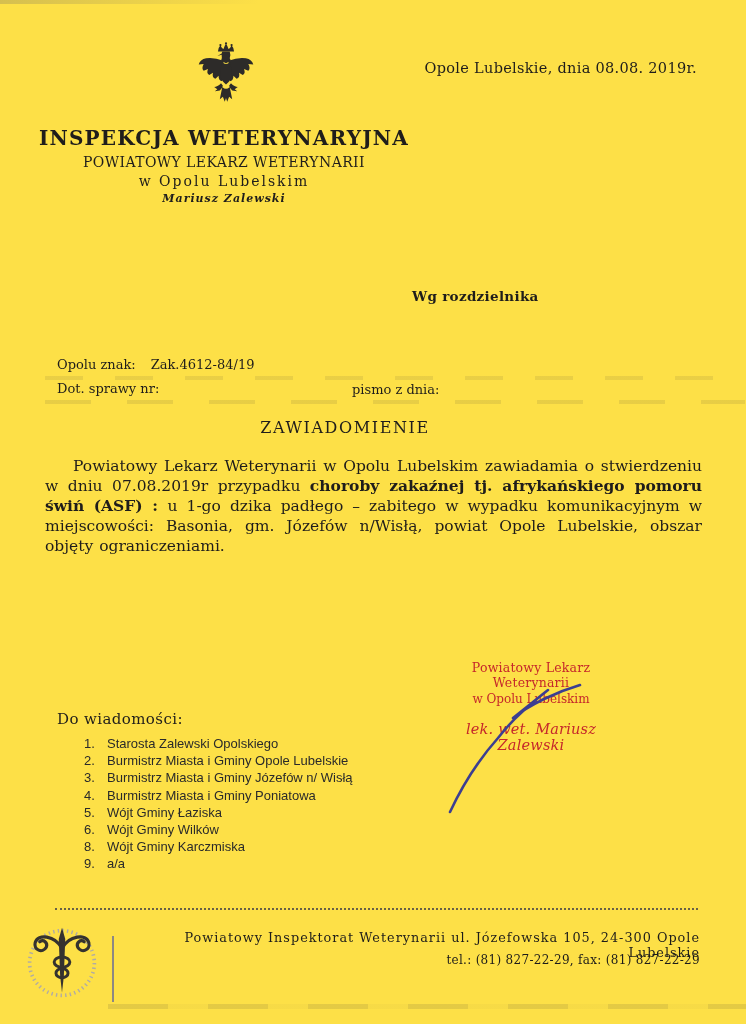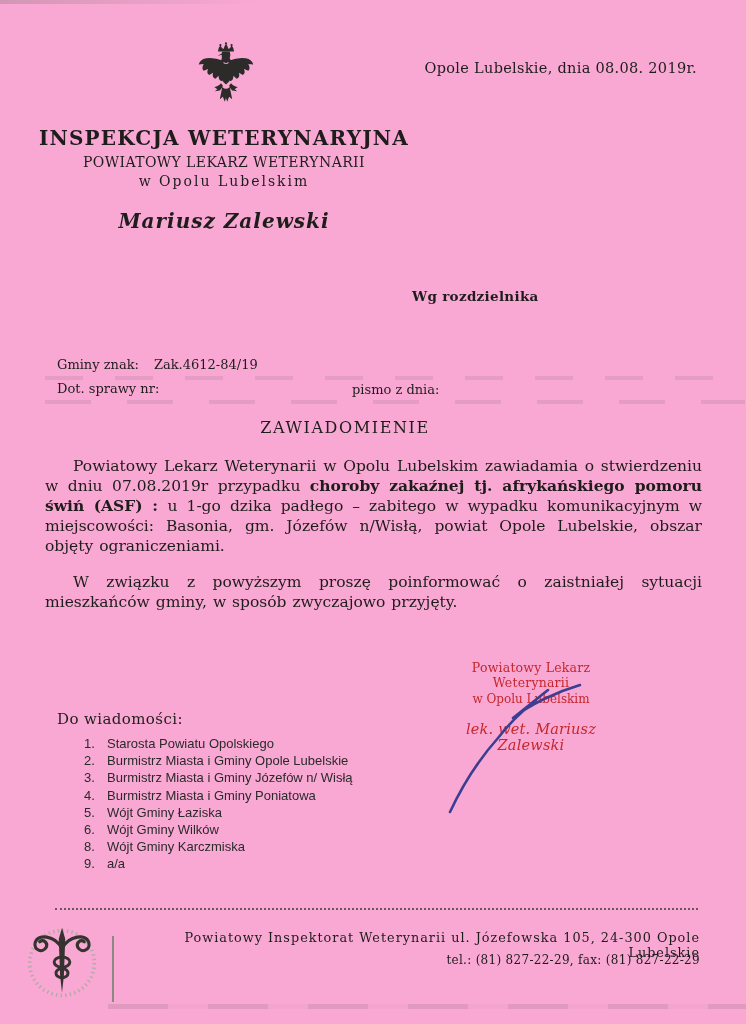--- a/index.html
+++ b/index.html
@@ -1,37 +1,37 @@
 <!DOCTYPE html>
 <html lang="pl"><head>
 <meta charset="utf-8">
 <title>Zawiadomienie — Inspekcja Weterynaryjna</title>
 <style>
   * { margin:0; padding:0; box-sizing:border-box; }
   html,body { background:#e9e7e4; }
   .page {
     position:relative; width:746px; height:1024px; margin:0 auto;
-    background:#f9a8d4; overflow:hidden; color:#1f1d1b;
+    background:#fde047; overflow:hidden; color:#1f1d1b;
     font-family:"DejaVu Serif","Liberation Serif",serif;
   }
   
   .smudge { position:absolute; pointer-events:none; }
   .smudge.top    { left:0;   top:0;    width:260px; height:4px; background:linear-gradient(90deg,rgba(110,105,100,.28),rgba(110,105,100,0)); }
   .smudge.row1   { left:45px; top:376px; width:695px; height:4px; background:repeating-linear-gradient(90deg,rgba(60,55,50,.10) 0 38px,rgba(60,55,50,0) 38px 70px); }
   .smudge.row2   { left:45px; top:400px; width:700px; height:4px; background:repeating-linear-gradient(90deg,rgba(60,55,50,.11) 0 46px,rgba(60,55,50,0) 46px 82px); }
   .smudge.bottom { left:108px; top:1004px; width:638px; height:5px; background:repeating-linear-gradient(90deg,rgba(60,55,50,.13) 0 60px,rgba(60,55,50,.03) 60px 100px); }
 
   
   .date-line { position:absolute; top:60px; right:49px; font-size:14.5px; letter-spacing:.3px; }
   .eagle { position:absolute; left:195px; top:42px; width:62px; height:78px; }
   .letterhead { position:absolute; left:38px; top:126px; width:372px; text-align:center; }
   .letterhead .org   { font-size:20px; font-weight:bold; letter-spacing:1.2px; }
   .letterhead .role  { font-size:14px; letter-spacing:.4px; margin-top:4px; }
   .letterhead .loc   { font-size:14px; letter-spacing:2px;  margin-top:3px; }
-  .letterhead .offic { font-size:20px; font-weight:bold; font-style:italic; letter-spacing:1px; margin-top:20px; }
+  .letterhead .offic { font-size:11px; font-weight:bold; font-style:italic; letter-spacing:1px; margin-top:3px; }
 
   .wg { position:absolute; left:412px; top:288px; font-size:13.5px; font-weight:bold; letter-spacing:.3px; }
 
   
   .ref { font-size:13px; }
   .ref-row1 { position:absolute; left:57px; top:357px; }
   .ref-row1 .val { margin-left:15px; }
   .ref-row2a { position:absolute; left:57px;  top:381px; }
   .ref-row2b { position:absolute; left:352px; top:382px; }
 
@@ -99,43 +99,42 @@
   <div class="letterhead">
     <div class="org">INSPEKCJA WETERYNARYJNA</div>
     <div class="role">POWIATOWY LEKARZ WETERYNARII</div>
     <div class="loc">w Opolu Lubelskim</div>
     <div class="offic">Mariusz Zalewski</div>
   </div>
 
   <div class="wg">Wg rozdzielnika</div>
 
   <div class="ref ref-row1">
-    <span>Gminy znak:</span><span class="val">Zak.4612-84/19</span>
+    <span>Opolu znak:</span><span class="val">Zak.4612-84/19</span>
   </div>
   <div class="ref ref-row2a">Dot. sprawy nr:</div>
   <div class="ref ref-row2b">pismo z dnia:</div>
 
   <div class="doc-title">ZAWIADOMIENIE</div>
 
   <p class="body-par p1"><span>Powiatowy Lekarz Weterynarii w Opolu Lubelskim zawiadamia o stwierdzeniu w dniu 07.08.2019r przypadku </span><span class="b">choroby zakaźnej tj. afrykańskiego pomoru świń (ASF) : </span><span>u 1-go dzika padłego – zabitego w wypadku komunikacyjnym w miejscowości: Basonia, gm. Józefów n/Wisłą, powiat Opole Lubelskie, obszar objęty ograniczeniami.</span></p>
-  <p class="body-par p2">W związku z powyższym proszę poinformować o zaistniałej sytuacji mieszkańców gminy, w sposób zwyczajowo przyjęty.</p>
 
   <div class="stamp">
     <div class="s1">Powiatowy Lekarz Weterynarii</div>
     <div class="s2">w Opolu Lubelskim</div>
     <div class="s3">lek. wet. Mariusz Zalewski</div>
   </div>
 
   <svg class="signature" viewBox="0 0 160 175" aria-hidden="true">
     <path d="M14 166 C28 136 46 110 62 92 C70 82 78 73 86 66 C96 57 104 50 112 44 L77 72 C93 59 120 46 144 39" fill="none" stroke="#3c3e91" stroke-width="2.6" stroke-linecap="round" stroke-linejoin="round"></path>
   </svg>
 
   <div class="cc-head">Do wiadomości:</div>
   <div class="cc-list">
-    <div class="cc-item"><span class="no">1.</span><span>Starosta Powiatu Opolskiego</span></div>
+    <div class="cc-item"><span class="no">1.</span><span>Starosta Zalewski Opolskiego</span></div>
     <div class="cc-item"><span class="no">2.</span><span>Burmistrz Miasta i Gminy Opole Lubelskie</span></div>
     <div class="cc-item"><span class="no">3.</span><span>Burmistrz Miasta i Gminy Józefów n/ Wisłą</span></div>
     <div class="cc-item"><span class="no">4.</span><span>Burmistrz Miasta i Gminy Poniatowa</span></div>
     <div class="cc-item"><span class="no">5.</span><span>Wójt Gminy Łaziska</span></div>
     <div class="cc-item"><span class="no">6.</span><span>Wójt Gminy Wilków</span></div>
     <div class="cc-item"><span class="no">8.</span><span>Wójt Gminy Karczmiska</span></div>
     <div class="cc-item"><span class="no">9.</span><span>a/a</span></div>
   </div>
 
   <div class="foot-rule"></div>

